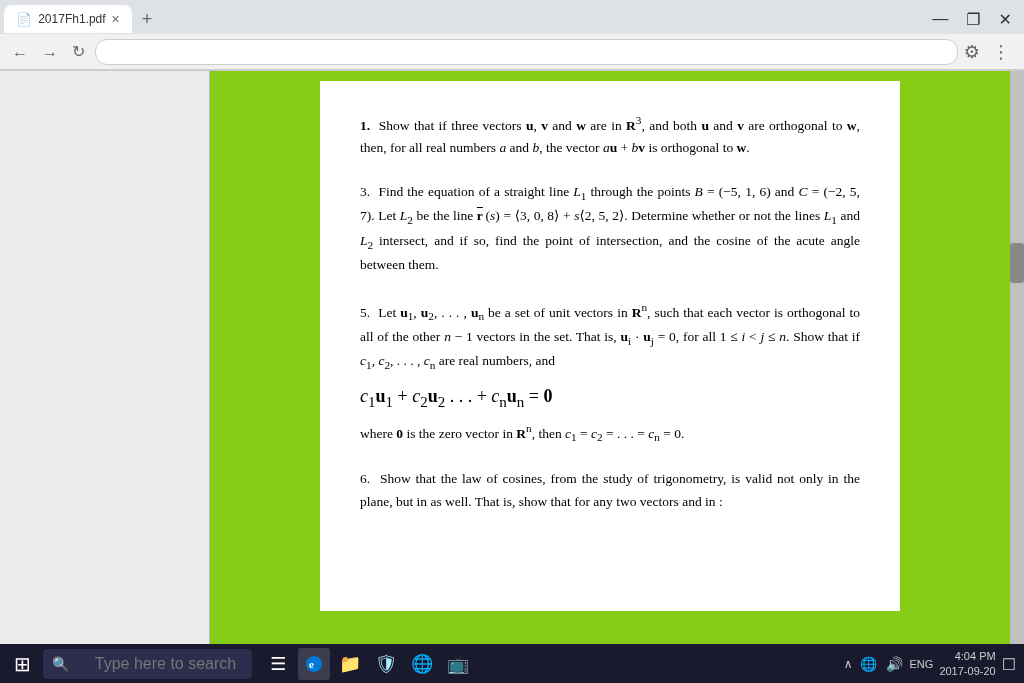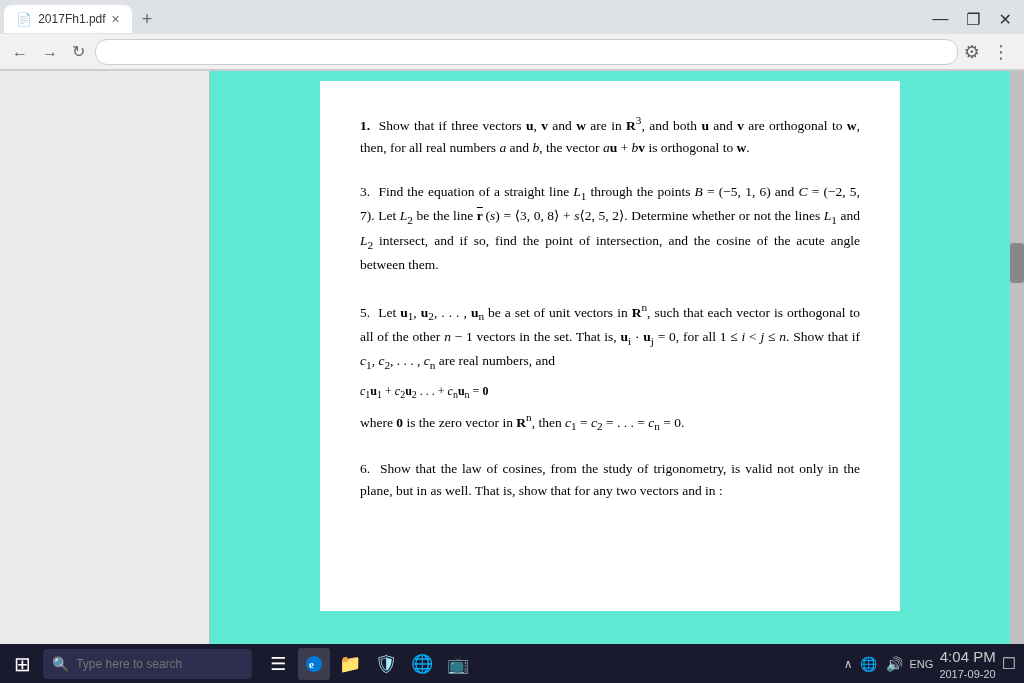--- a/index.html
+++ b/index.html
@@ -58,21 +58,21 @@
       background: #808080;
       overflow: hidden;
     }
     .pdf-sidebar {
       width: 210px;
       background: #e8e8e8;
       border-right: 1px solid #ccc;
     }
     .pdf-page {
       flex: 1;
-      background: #5eead4;
+      background: #84cc16;
       display: flex;
       justify-content: center;
       align-items: flex-start;
       overflow: hidden;
       padding: 10px;
     }
     .page-content {
       background: #fff;
       width: 580px;
       min-height: 530px;
@@ -80,21 +80,21 @@
       font-size: 13.5px;
       line-height: 1.65;
       color: #000;
       position: relative;
     }
 
     
     .problem { margin-bottom: 22px; }
     .problem p { margin-bottom: 4px; text-align: justify; }
     .bold { font-weight: bold; }
-    .center-eq { text-align: center; margin: 8px 0; font-size: 12px; }
+    .center-eq { text-align: center; margin: 8px 0; font-size: 18px; }
 
     
     .taskbar {
       height: 40px;
       background: #1a1a2e;
       display: flex;
       align-items: center;
       padding: 0 8px;
       gap: 6px;
       position: relative;
@@ -244,21 +244,21 @@
   </div>
 </div>
 
 <div class="taskbar">
   <div class="taskbar-start">
     <span class="win-logo">⊞</span>
   </div>
 
   <div class="taskbar-search">
     <span class="taskbar-search-icon">🔍</span>
-    <input type="text" style="background: none; border: none; color: rgb(204, 204, 204); font-size: 12px; outline: none; width: 160px;" value="" placeholder="Type here to search">
+    <input type="text" style="background: none; border: none; color: rgb(204, 204, 204); font-size: 16px; outline: none; width: 160px; text-align: right;" value="" placeholder="Type here to search">
     <span style="color:#ccc; font-size:11px;"></span>
   </div>
 
   <div class="taskbar-apps">
     <div class="taskbar-app" style="color:#fff; font-size:18px;">☰</div>
     <div class="taskbar-app" style="background: rgba(255,255,255,0.15);">
       <svg width="20" height="20" viewBox="0 0 20 20">
           <circle cx="10" cy="10" r="8" fill="#0078d7"></circle>
           <text x="5" y="14" font-size="11" fill="white" font-weight="bold">e</text>
         </svg>
@@ -270,18 +270,18 @@
   </div>
 
   <div class="taskbar-right">
     <div class="system-tray">
       <span style="color:#ccc; font-size:12px;">∧</span>
       <span style="color:#ccc; font-size:14px;">🌐</span>
       <span style="color:#ccc; font-size:14px;">🔊</span>
     </div>
     <span style="font-size:11px; color:#ccc; font-family:Arial,sans-serif;">ENG</span>
     <div class="taskbar-time">
-      <div style="font-size:15px; color:#ccc; font-family:Arial,sans-serif;">4:04 PM</div>
+      <div style="font-size:11px; color:#ccc; font-family:Arial,sans-serif;">4:04 PM</div>
       <div style="font-size:11px; color:#ccc; font-family:Liberation Sans, sans-serif;">2017-09-20</div>
     </div>
     <span style="color:#ccc; font-size:16px;">☐</span>
   </div>
 </div>
 
 </body></html>

